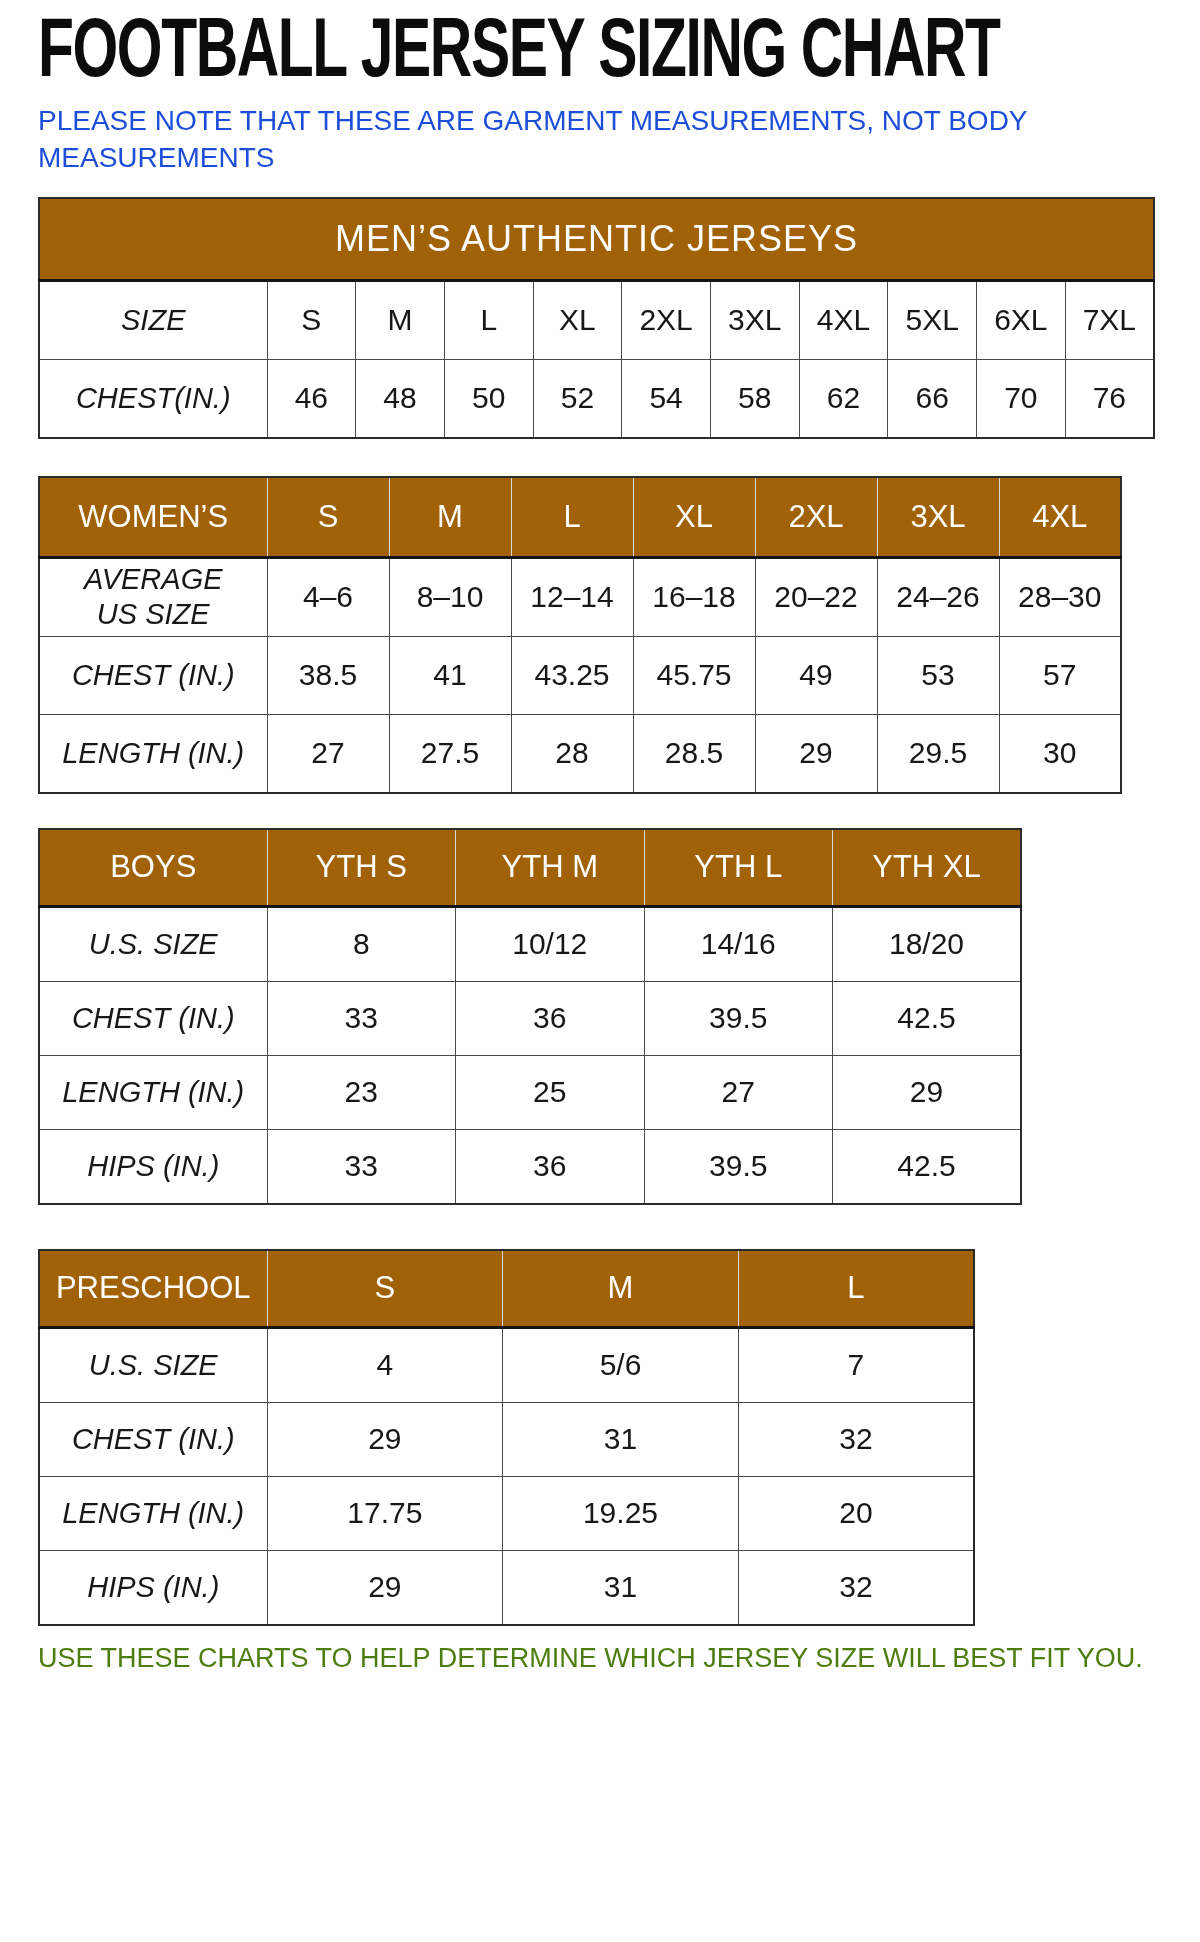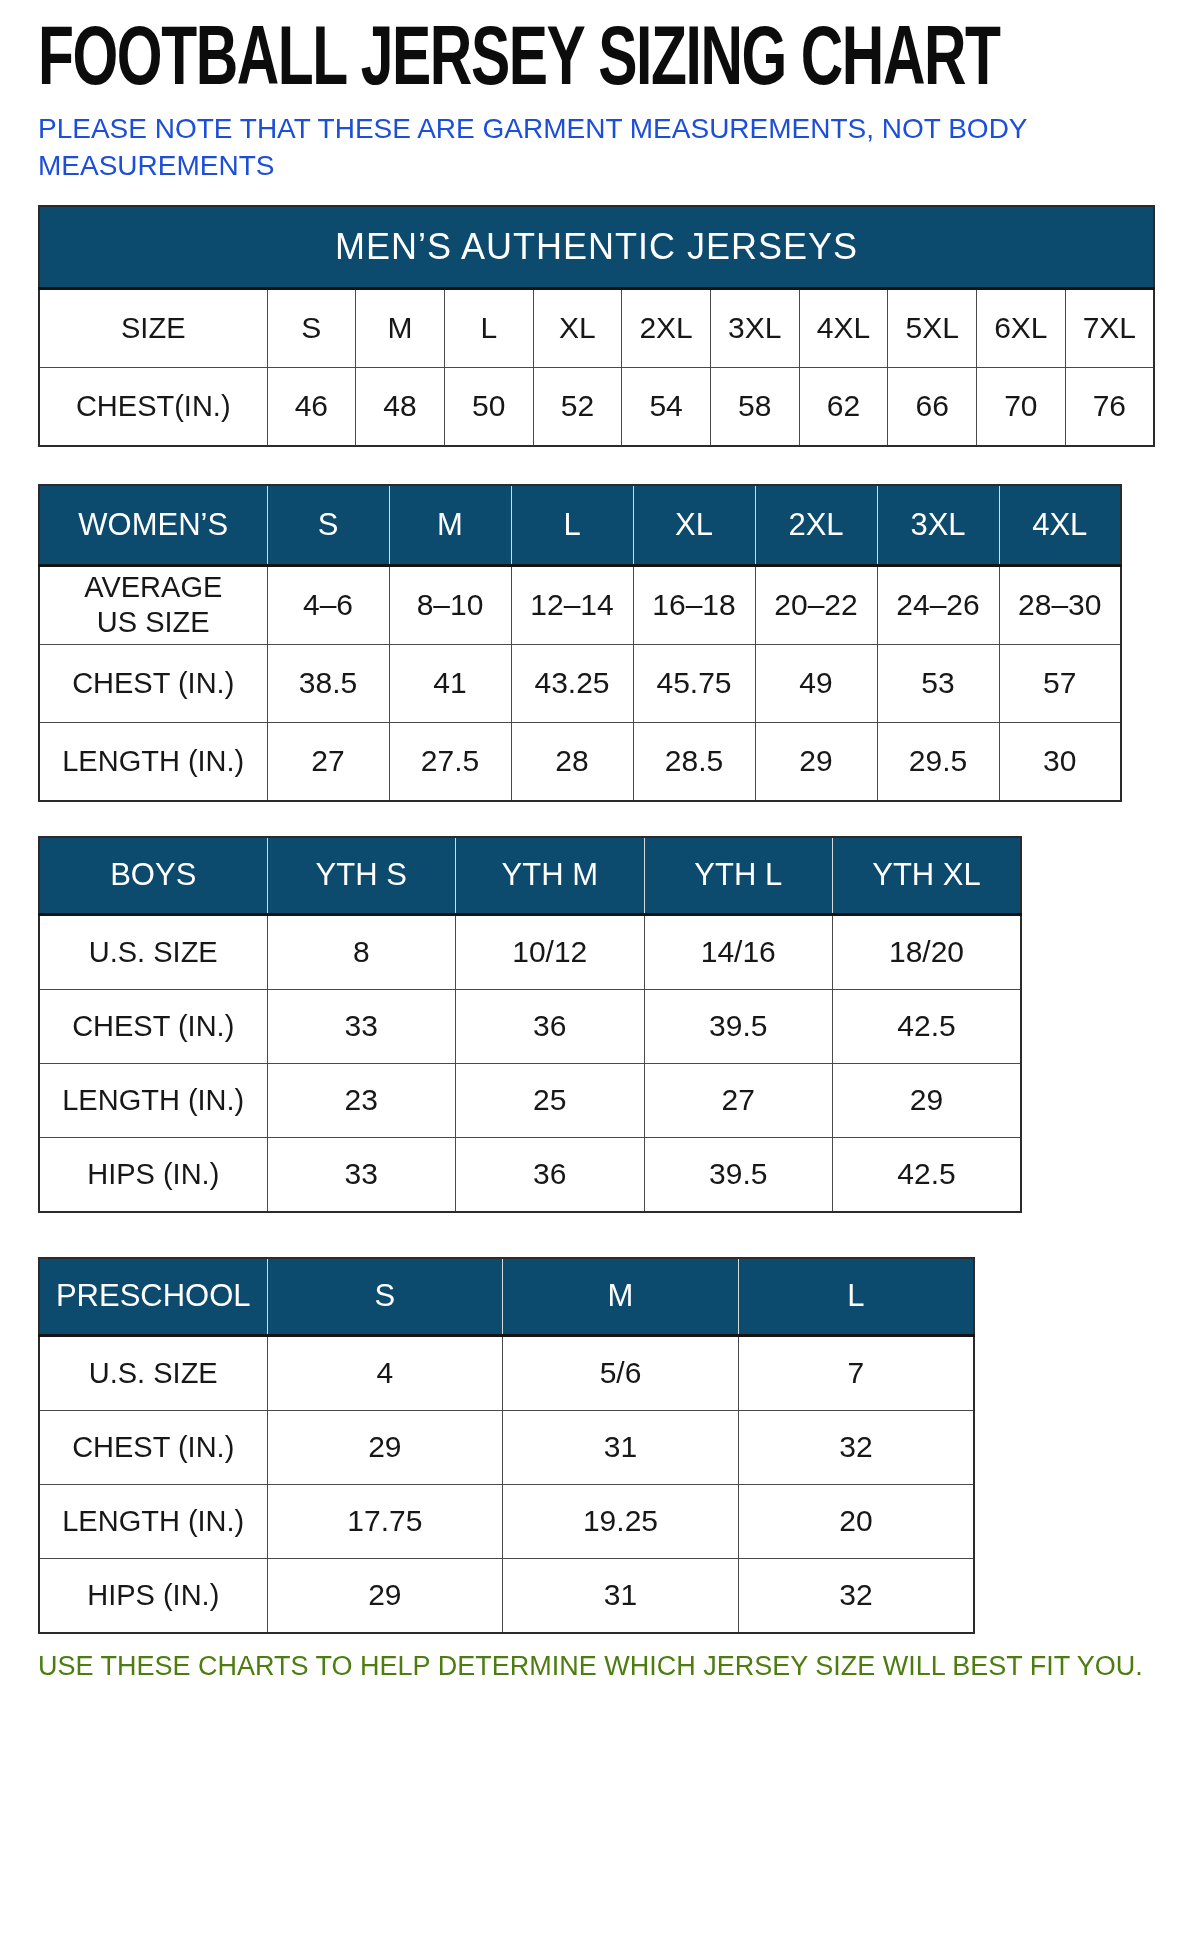--- a/index.html
+++ b/index.html
@@ -2,21 +2,21 @@
 <html><head>
 <meta charset="utf-8">
 <style>
   html,body{margin:0;padding:0;background:#ffffff;}
   body{
     width:1200px;min-height:1942px;
     font-family:"Liberation Sans", sans-serif;
     color:#1b1b1b;
     -webkit-font-smoothing:antialiased;
   }
-  .page{padding:16px 38px 0 38px;}
+  .page{padding:8px 38px 0 38px;}
 
   
   .title{margin:0;line-height:.95;white-space:nowrap;}
   .title-inner{
     display:inline-block;
     font-size:84px;font-weight:bold;letter-spacing:-2px;
     transform:scaleX(.70);transform-origin:0 50%;
     color:#0c0c0c;
   }
 
@@ -31,28 +31,28 @@
     background:#ffffff;
   }
   .size-table th,.size-table td{
     border:1px solid #4a4a4a;
     text-align:center;vertical-align:middle;
     padding:0 2px;overflow:hidden;
   }
   .size-table td{font-size:30px;color:#171717;}
   .size-table td.label{font-size:29px;}
   .size-table th.band{
-    background:#0c4a6e;color:#ffffff;font-weight:normal;
+    background:#a16207;color:#ffffff;font-weight:normal;
     font-size:31px;border-left:1px solid #d9d9d9;border-right:1px solid #d9d9d9;
     border-top:2px solid #2b2b2b;border-bottom:3px solid #141414;
   }
   .size-table th.band:first-child{border-left:2px solid #2b2b2b;}
   .size-table th.band:last-child{border-right:2px solid #2b2b2b;}
   .size-table th.band-merged{font-size:36px;letter-spacing:1px;}
-  .label-lines div{line-height:1.22;}
+  .label-lines div{line-height:1.22;font-style:italic;}
 
   .t-mens{width:1117px;margin-top:20px;}
   .t-womens{width:1084px;margin-top:37px;}
   .t-boys{width:984px;margin-top:34px;}
   .t-preschool{width:937px;margin-top:44px;}
 
   .t-mens th{height:80px;}      .t-mens td{height:77px;}
   .t-womens th{height:78px;}    .t-womens td{height:77px;}
   .t-boys th{height:75px;}      .t-boys td{height:73px;}
   .t-preschool th{height:75px;} .t-preschool td{height:73px;}

